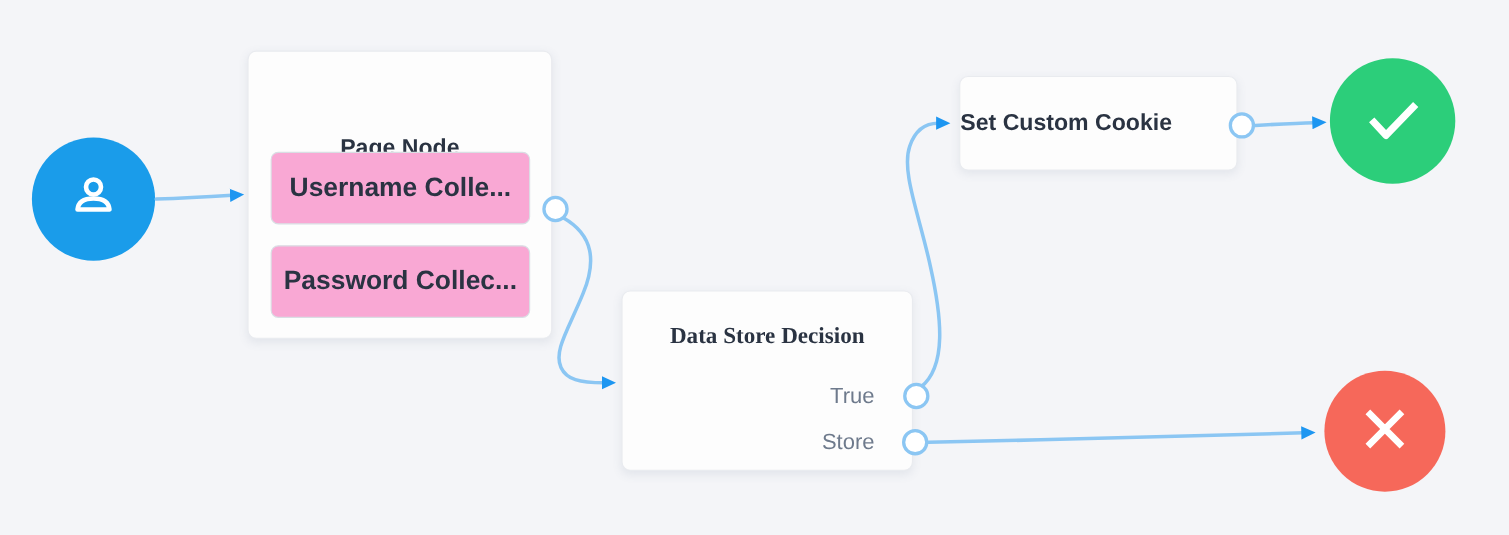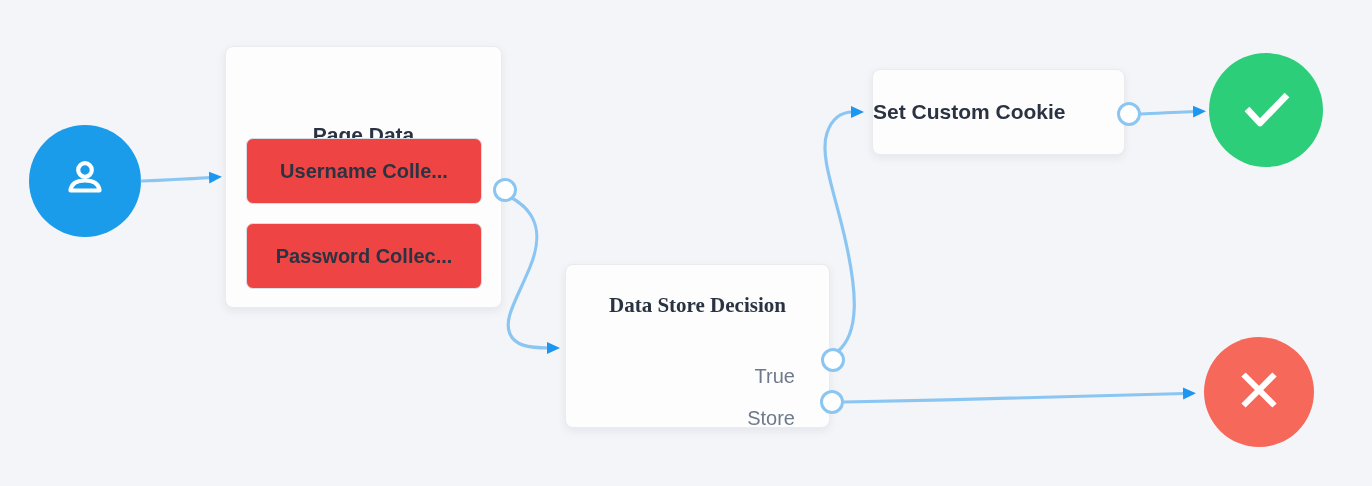--- a/index.html
+++ b/index.html
@@ -35,40 +35,40 @@
   }
   #page-node .card-title { top: 76px; }
   #decision-node .card-title { top: 28px; font-family: Liberation Serif, serif; }
   #cookie-node .card-title {
     position: static; font-size: 21px; font-weight: bold;
     color: var(--title-text, #2a3342);
   }
 
   .field {
     position: absolute; left: 20px; width: 236px; height: 66px;
-    background: #ef4444;
+    background: #f9a8d4;
     border: 1.5px solid var(--field-border, #d9dee4);
     border-radius: 7px;
     box-sizing: border-box;
     display: flex; align-items: center; justify-content: center;
-    font-size: 20px; font-weight: bold;
+    font-size: 24px; font-weight: bold;
     color: var(--title-text, #2a3342);
     white-space: nowrap;
     text-align: center;
   }
   #page-field-1 { top: 91px; }
   #page-field-2 { top: 176px; }
 
   .output-label {
     position: absolute; right: 34px; width: 180px; height: 24px;
     text-align: right; line-height: 24px;
     font-size: 20px;
     color: var(--muted-text, #6e7a8c);
   }
-  .output-label { top: auto; margin-top: 16px; }
+  .output-label { top: auto; }
   #decision-node .output-label.true  { top: 83px; }
   #decision-node .output-label.false { top: 125px; }
 
   
   .terminal {
     position: absolute; border-radius: 50%;
     display: flex; align-items: center; justify-content: center;
   }
   #start-node   { left: 29px;   top: 125px; width: 112px; height: 112px; background: var(--start-blue, #1a9cea); }
   #success-node { left: 1209px; top: 53px;  width: 114px; height: 114px; background: var(--success-green, #2cce7a); }
@@ -103,21 +103,21 @@
   <div class="terminal" id="start-node">
     <span>
       <svg width="46" height="46" viewBox="-23 -23 46 46">
         <circle class="icon-stroke" cx="0" cy="-9" r="6.8" stroke-width="4.2"></circle>
         <path class="icon-stroke" d="M -14.5 11.5 Q -13.5 1.5 0 1.5 Q 13.5 1.5 14.5 11.5 Z" stroke-width="4.2" stroke-linejoin="round"></path>
       </svg>
     </span>
   </div>
 
   <div class="card" id="page-node">
-    <div class="card-title">Page Data</div>
+    <div class="card-title">Page Node</div>
     <div class="field" id="page-field-1">Username Colle...</div>
     <div class="field" id="page-field-2">Password Collec...</div>
   </div>
 
   <div class="card" id="decision-node">
     <div class="card-title">Data Store Decision</div>
     <div class="output-label true">True</div>
     <div class="output-label false">Store</div>
   </div>
 

